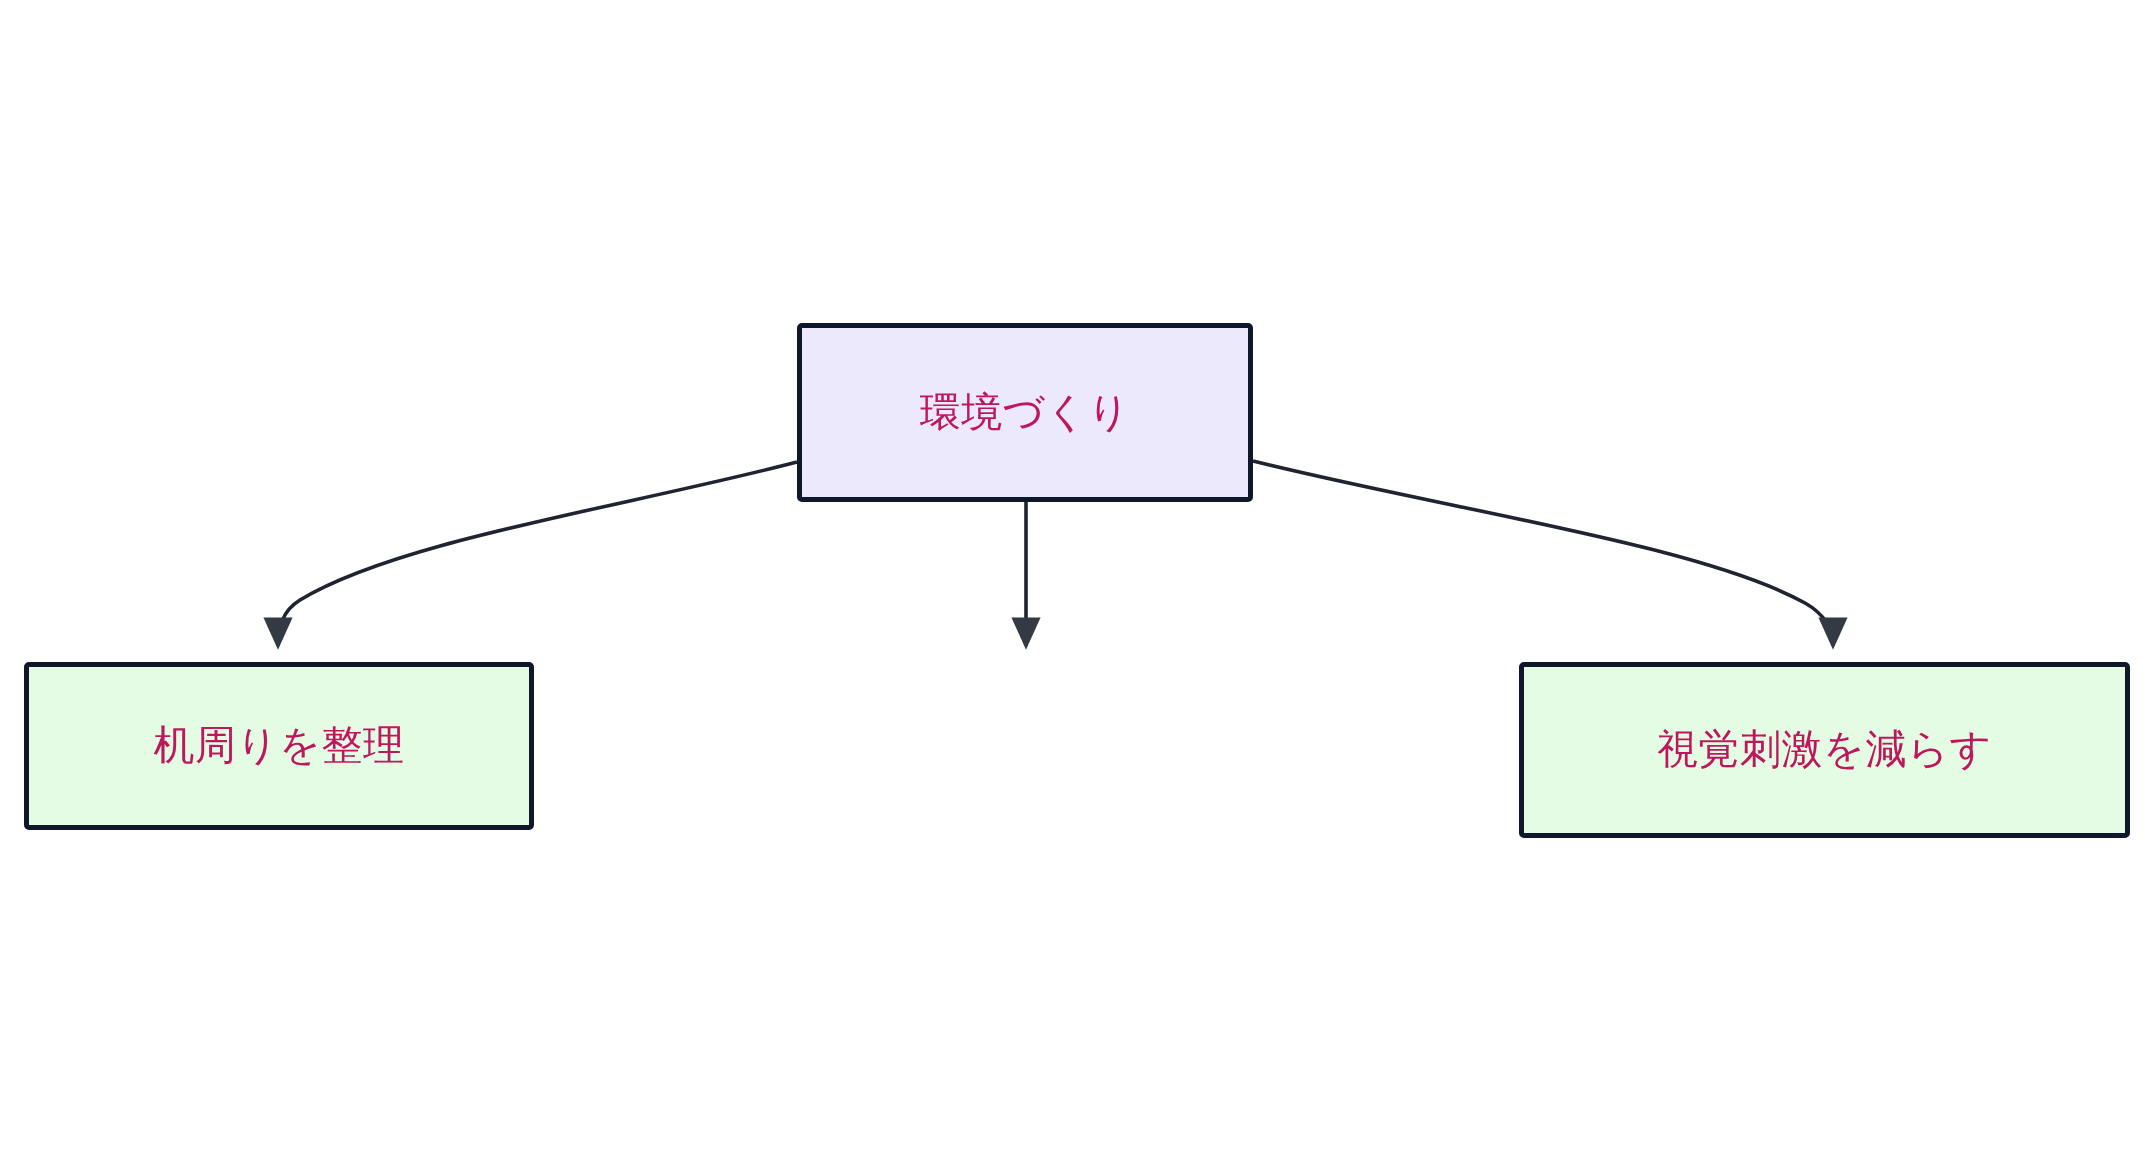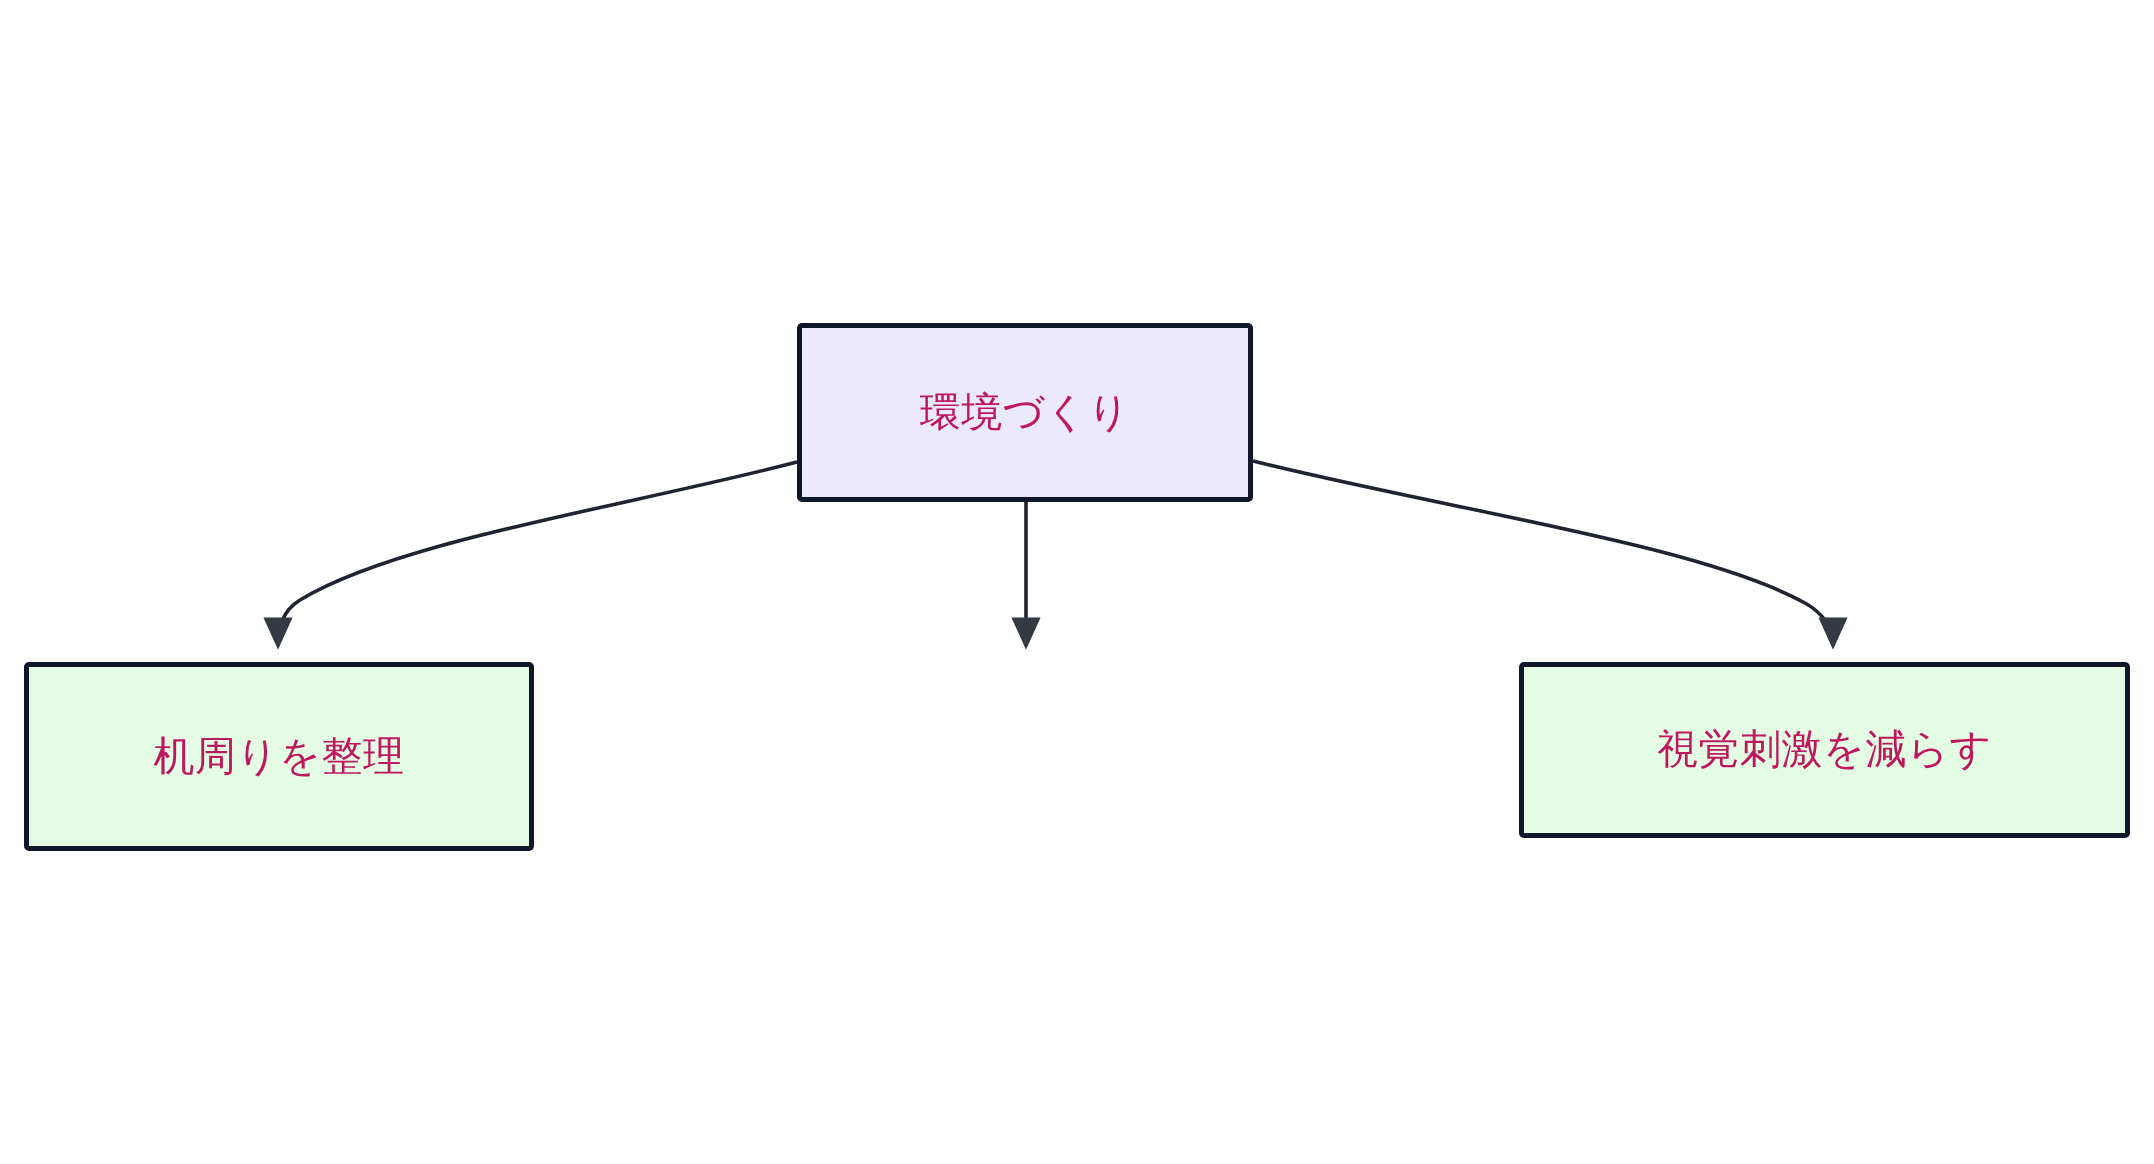--- a/index.html
+++ b/index.html
@@ -66,21 +66,21 @@
 
     <path d="M 1026,502 L 1026,646" fill="none" stroke="#1f2430" stroke-width="3.6" marker-end="url(#arrow)"></path>
 
     <path d="M 1253,461 C 1450,510 1700,545 1805,603 C 1826,615 1833,630 1833,646" fill="none" stroke="#1f2430" stroke-width="3.6" marker-end="url(#arrow)"></path>
   </svg>
 
   <div class="node node-root" style="left:797px; top:323px; width:456px; height:179px;">
     <span class="node-label">環境づくり</span>
   </div>
 
-  <div class="node node-leaf" style="left:24px; top:662px; width:510px; height:189px;">
+  <div class="node node-leaf" style="left:24px; top:662px; width:510px; height:168px;">
     <span class="node-label">机周りを整理</span>
   </div>
 
 
   <div class="node node-leaf" style="left:1519px; top:662px; width:611px; height:176px;text-align:center;">
     <span class="node-label">視覚刺激を減らす</span>
   </div>
 
 </div>
 

